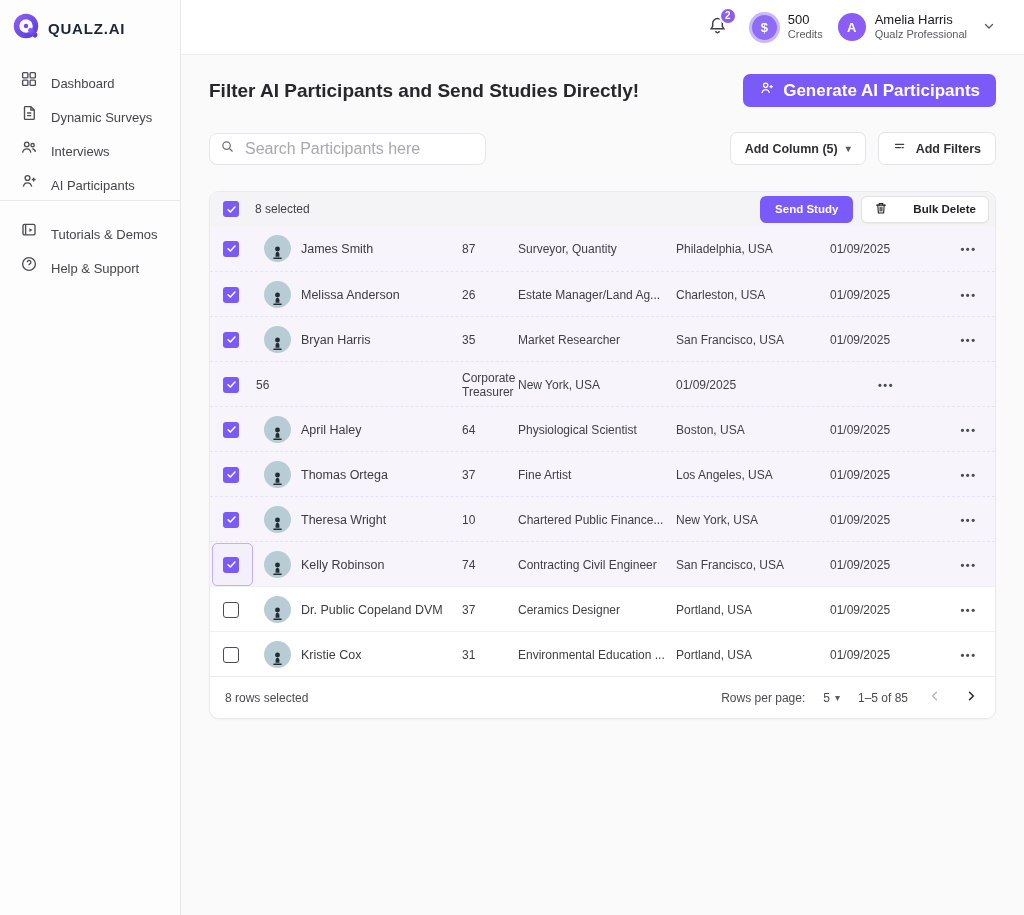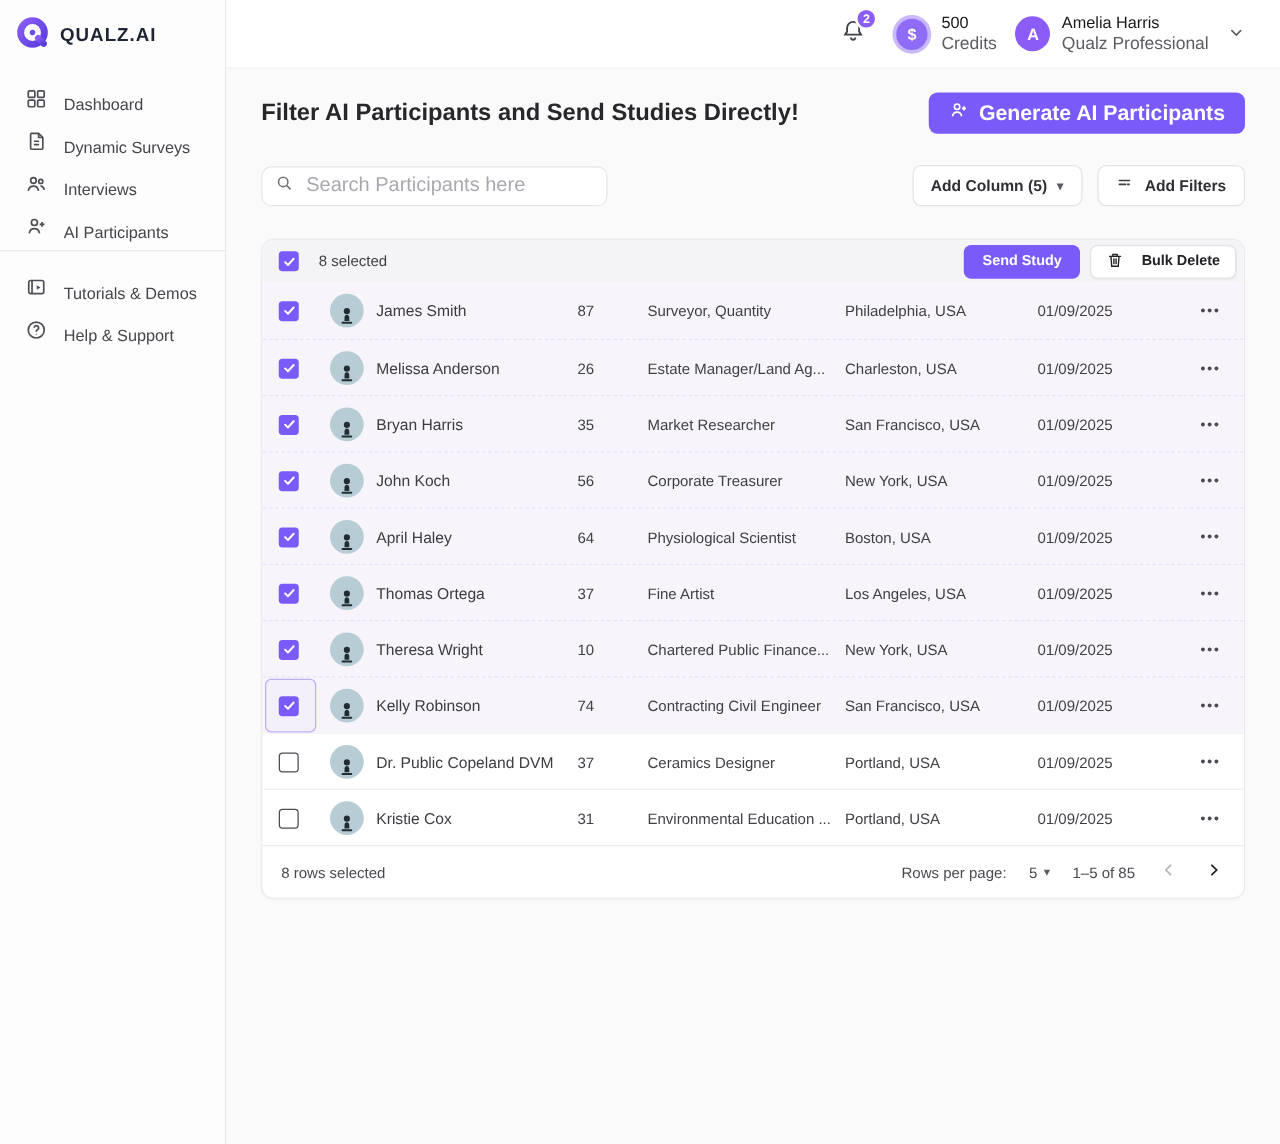--- a/index.html
+++ b/index.html
@@ -24,21 +24,21 @@
 
   
   .main { flex:1; display:flex; flex-direction:column; min-width:0; }
   .topbar { height:55px; background:#fff; border-bottom:1px solid #eeeef1; display:flex; align-items:center; justify-content:flex-end; gap:15px; padding:0 26px; }
   .bell-wrap { position:relative; margin-right:6px; }
   .badge { position:absolute; top:-8px; right:-9px; min-width:18px; height:18px; border-radius:50%; background:#8b5cf6; border:2px solid #fff; color:#fff; font-size:10px; font-weight:bold; display:flex; align-items:center; justify-content:center; }
   .coin { width:31px; height:31px; border-radius:50%; background:#c9b8fb; display:flex; align-items:center; justify-content:center; }
   .coin-inner { width:25px; height:25px; border-radius:50%; background:#8f6cf7; color:#fff; font-weight:bold; font-size:13px; display:flex; align-items:center; justify-content:center; }
   .stack { display:flex; flex-direction:column; line-height:1.25; }
   .txt-strong { font-size:13px; font-weight:normal; color:#18181b; }
-  .txt-sub { font-size:14px; color:#5b5b63; }
+  .txt-sub { font-size:11px; color:#5b5b63; }
   .avatar-user { width:28px; height:28px; border-radius:50%; background:#8b5cf6; color:#fff; font-weight:bold; font-size:13px; display:flex; align-items:center; justify-content:center; }
   .user-group { display:flex; align-items:center; gap:9px; }
   .chev-btn { background:none; border:none; padding:2px; cursor:pointer; display:flex; margin-left:4px; }
 
   
   .content { flex:1; padding:19px 28px; background:#fafafa; }
   .title-row { display:flex; align-items:center; justify-content:space-between; }
   .page-title { font-size:19px; font-weight:bold; color:#26262b; }
   .btn { display:inline-flex; align-items:center; gap:8px; border-radius:7px; cursor:pointer; font-family:inherit; }
   .btn-primary { background:#7a5af8; color:#fff; border:none; font-weight:bold; font-size:17px; height:33px; padding:0 16px; }
@@ -50,21 +50,21 @@
   .search-box input::placeholder { color:#a8a8b0; }
   .controls-right { display:flex; gap:12px; }
   .caret { font-size:10px; color:#5b5b63; }
 
   
   .panel { margin-top:26px; background:#fff; border:1px solid #e9e9ee; border-radius:10px; overflow:hidden; box-shadow:0 1px 2px rgba(20,20,40,.04); }
   .selection-bar { height:34px; background:#f4f4f6; display:flex; align-items:center; padding:0 6px 0 13px; }
   .sel-label { font-size:12px; color:#3f3f46; margin-left:16px; }
   .sel-spacer { flex:1; }
   .btn-send { background:#7a5af8; color:#fff; border:none; border-radius:6px; font-weight:bold; font-size:11.5px; height:27px; padding:0 15px; }
-  .btn-bulk { background:#fff; border:1px solid #e2e2e7; border-radius:6px; color:#222226; font-weight:600; font-size:11.5px; height:27px; padding:0 12px; gap:14px; margin-left:8px; box-shadow:0 1px 1px rgba(0,0,0,.04); }
+  .btn-bulk { background:#fff; border:1px solid #e2e2e7; border-radius:6px; color:#222226; font-weight:600; font-size:11.5px; height:27px; padding:0 12px; gap:25px; margin-left:8px; box-shadow:0 1px 1px rgba(0,0,0,.04); }
 
   .row { display:grid; grid-template-columns:46px 206px 56px 158px 154px 112px 1fr; align-items:center; height:45px; border-top:1px dashed #e8e2f6; }
   .row:first-child { border-top:none; }
   .row.selected { background:#f7f4fb; }
   .row.unselected { background:#fff; border-top-style:solid; border-top-color:#f0f0f3; }
   .cell-cbx { height:45px; display:flex; align-items:center; padding-left:13px; position:relative; }
   .row.focused .cell-cbx::after { content:""; position:absolute; inset:1px 3px 1px 2px; border:1px solid #c3aef9; border-radius:5px; background:rgba(122,90,248,.03); pointer-events:none; }
   .cbx { width:16px; height:16px; border-radius:3px; display:flex; align-items:center; justify-content:center; cursor:pointer; }
   .cbx svg { display:none; }
   .cbx.checked { background:#7a5af8; }
@@ -364,30 +364,20 @@
   </div>
 
   <div class="row selected">
     <div class="cell-cbx">
       <span class="cbx checked">
         <svg width="11" height="11" viewBox="0 0 24 24" fill="none" stroke="#fff" stroke-width="3.4" stroke-linecap="round" stroke-linejoin="round">
                   <path d="M4.5 12.5l5 5 10-11"></path>
                 </svg>
       </span>
     </div>
-    <div class="cell-participant">
-      <span class="avatar-bust">
-        <svg width="19" height="19" viewBox="0 0 24 24">
-          <circle cx="12" cy="7.5" r="3.1" fill="#232c33"></circle>
-          <path d="M12 11c-1.4 0-2.4 1.2-2.4 3v3.4h4.8V14c0-1.8-1-3-2.4-3z" fill="#232c33"></path>
-          <path d="M7.5 19.2h9" stroke="#232c33" stroke-width="1.8" stroke-linecap="round"></path>
-        </svg>
-      </span>
-      <span class="cell-name">John Koch</span>
-    </div>
     <div class="cell-text">56</div>
     <div class="cell-text">Corporate Treasurer</div>
     <div class="cell-text">New York, USA</div>
     <div class="cell-text">01/09/2025</div>
     <div class="cell-actions">
       <button class="dots-btn">•••</button>
     </div>
   </div>
 
   <div class="row selected">

